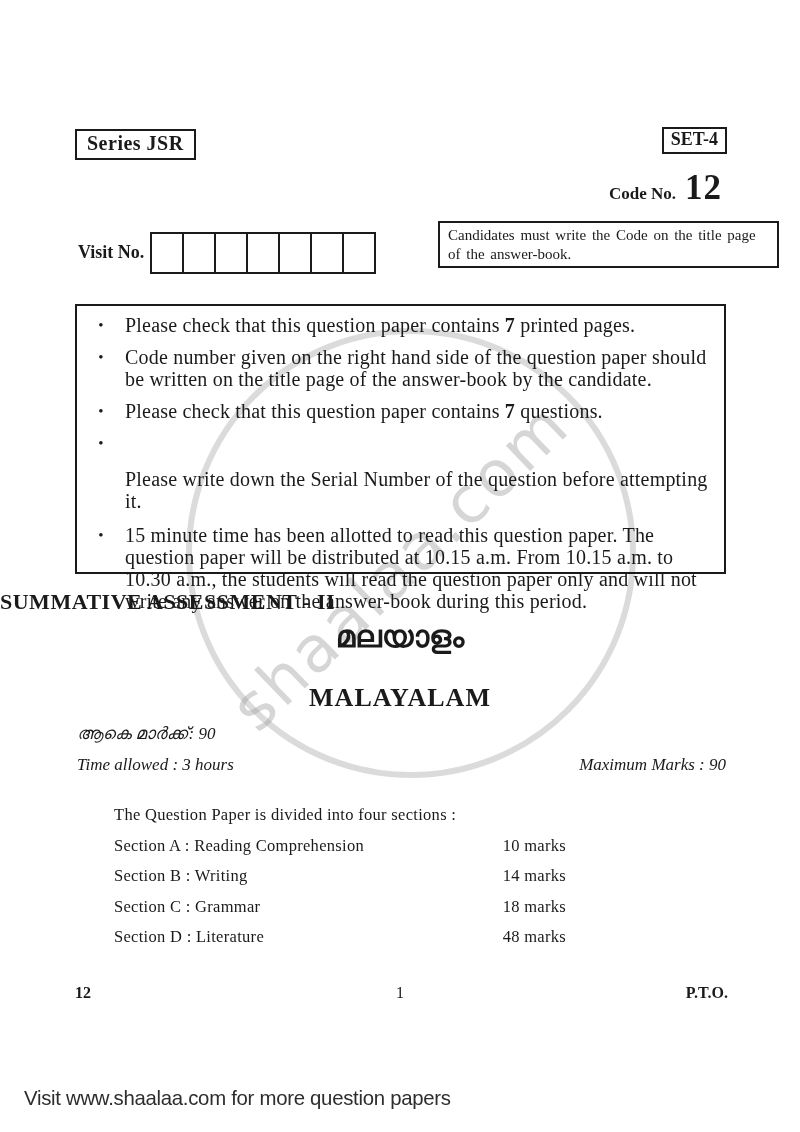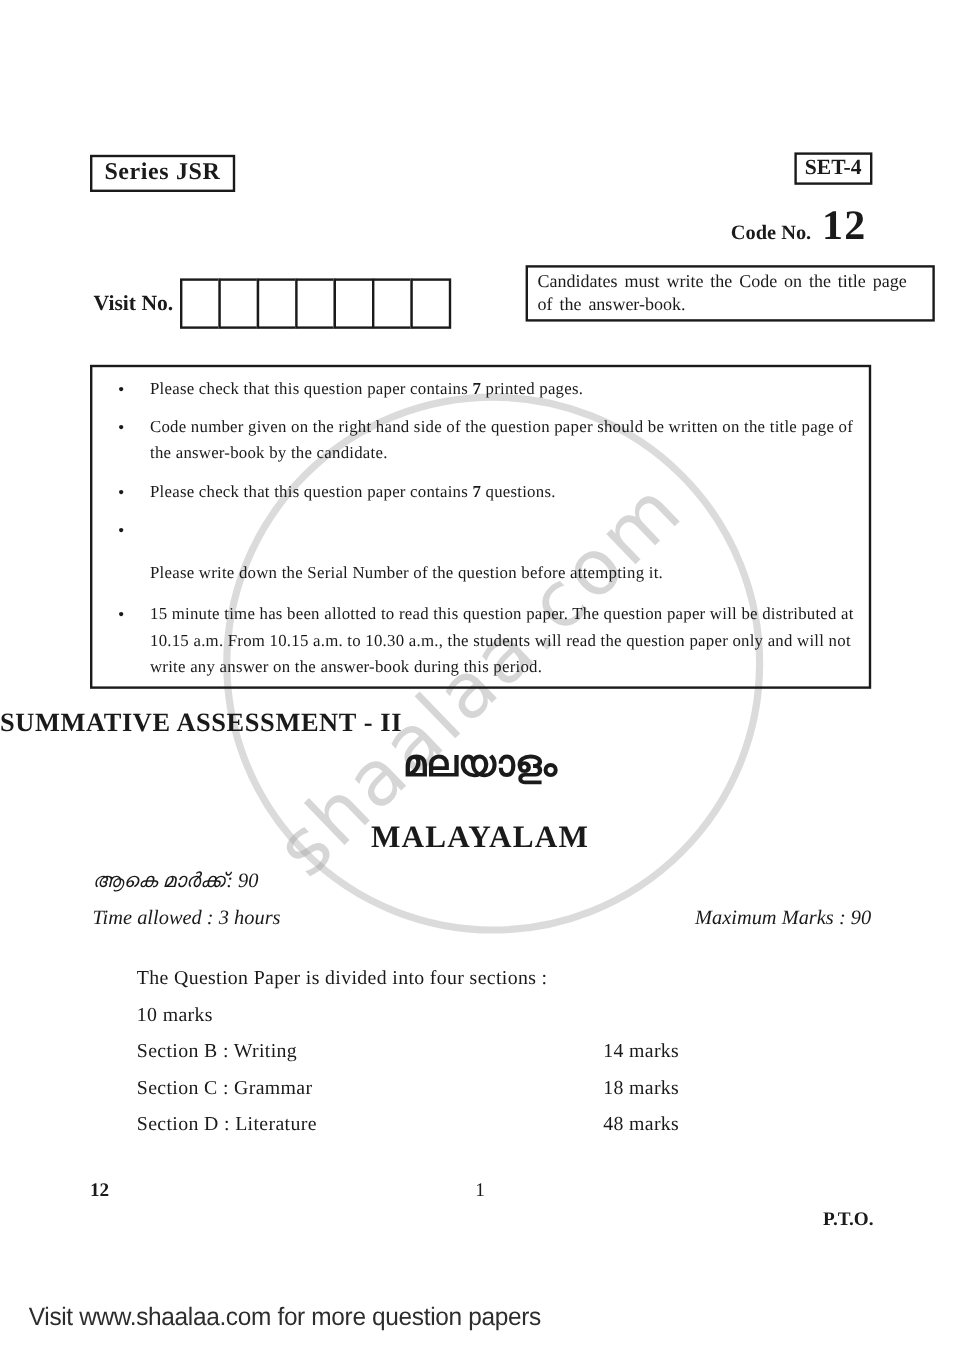--- a/index.html
+++ b/index.html
@@ -62,21 +62,21 @@
     word-spacing:2px;background:rgba(255,255,255,0.0);
   }
   
   .inst{
     position:absolute;left:75px;top:304px;width:651px;height:270px;
     box-sizing:border-box;border:2px solid #1a1a1a;
     padding:8px 10px 0 0;
   }
   .inst-item{display:flex;margin-bottom:10px;}
   .inst-bullet{flex:0 0 48px;text-align:center;font-size:15px;line-height:22px;}
-  .inst-text{flex:1;font-size:14px;line-height:22px;letter-spacing:0.2px;}
+  .inst-text{flex:1;font-size:20px;line-height:22px;letter-spacing:0.2px;}
   .inst-item.bold .inst-text{font-weight:normal;margin-top:36px;}
   .inst-item.last{margin-top:12px;}
   .b7{font-weight:bold;}
   
   .title-1{
     position:absolute;left:0;right:0;top:589px;text-align:left;
     font-size:22px;font-weight:bold;letter-spacing:0.5px;
   }
   .title-ml{
     position:absolute;left:0;right:0;top:619px;text-align:center;
@@ -105,21 +105,21 @@
     display:flex;justify-content:space-between;
     font-size:16.5px;letter-spacing:0.3px;
   }
   .section-row.r0{top:836px;}
   .section-row.r1{top:866px;align-items:flex-end;}
   .section-row.r2{top:897px;}
   .section-row.r3{top:927px;}
   
   .footer-left{position:absolute;left:75px;top:984px;font-size:16px;font-weight:bold;}
   .footer-center{position:absolute;left:0;right:0;top:984px;text-align:center;font-size:16px;}
-  .footer-right{position:absolute;right:72px;top:984px;font-size:16px;font-weight:bold;margin-top:24px;}
+  .footer-right{position:absolute;right:72px;top:984px;font-size:16px;font-weight:bold;}
   
   .site-banner{
     position:absolute;left:24px;top:1086px;
     font-family:"Liberation Sans", sans-serif;
     font-size:21px;color:#2d2d2d;letter-spacing:-0.3px;
     transform:scaleX(0.97);transform-origin:left center;
   }
 </style>
 </head>
 <body>
@@ -195,20 +195,21 @@
       <span>ആകെ മാർക്ക്: 90</span>
     </div>
     <div class="meta-row en">
       <span>Time allowed : 3 hours</span>
       <span>Maximum Marks : 90</span>
     </div>
 
     <div class="sections-intro">The Question Paper is divided into four sections :</div>
 
     <div class="section-row r0">
+      <span>Section A : Reading Comprehension</span>
       <span>10 marks</span>
     </div>
     <div class="section-row r1">
       <span>Section B : Writing</span>
       <span>14 marks</span>
     </div>
     <div class="section-row r2">
       <span>Section C : Grammar</span>
       <span>18 marks</span>
     </div>

